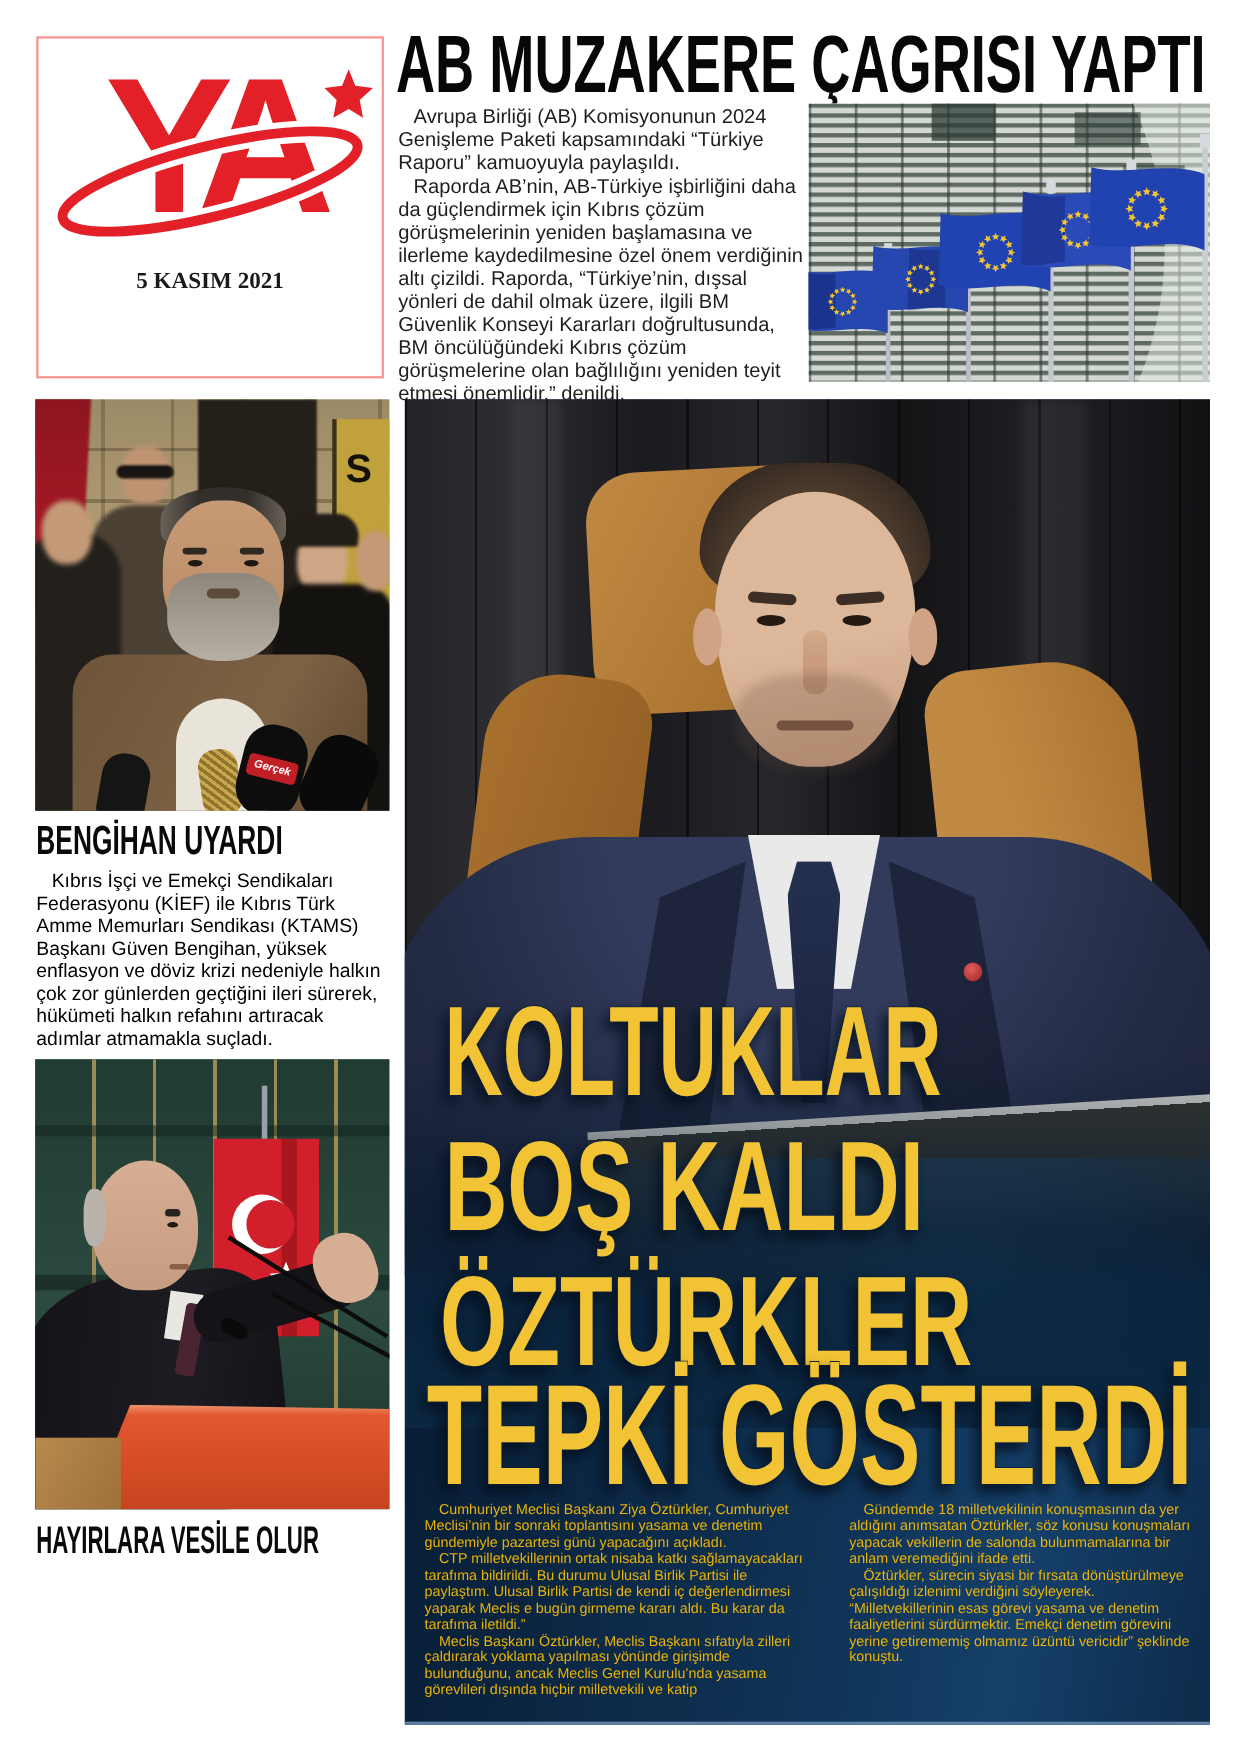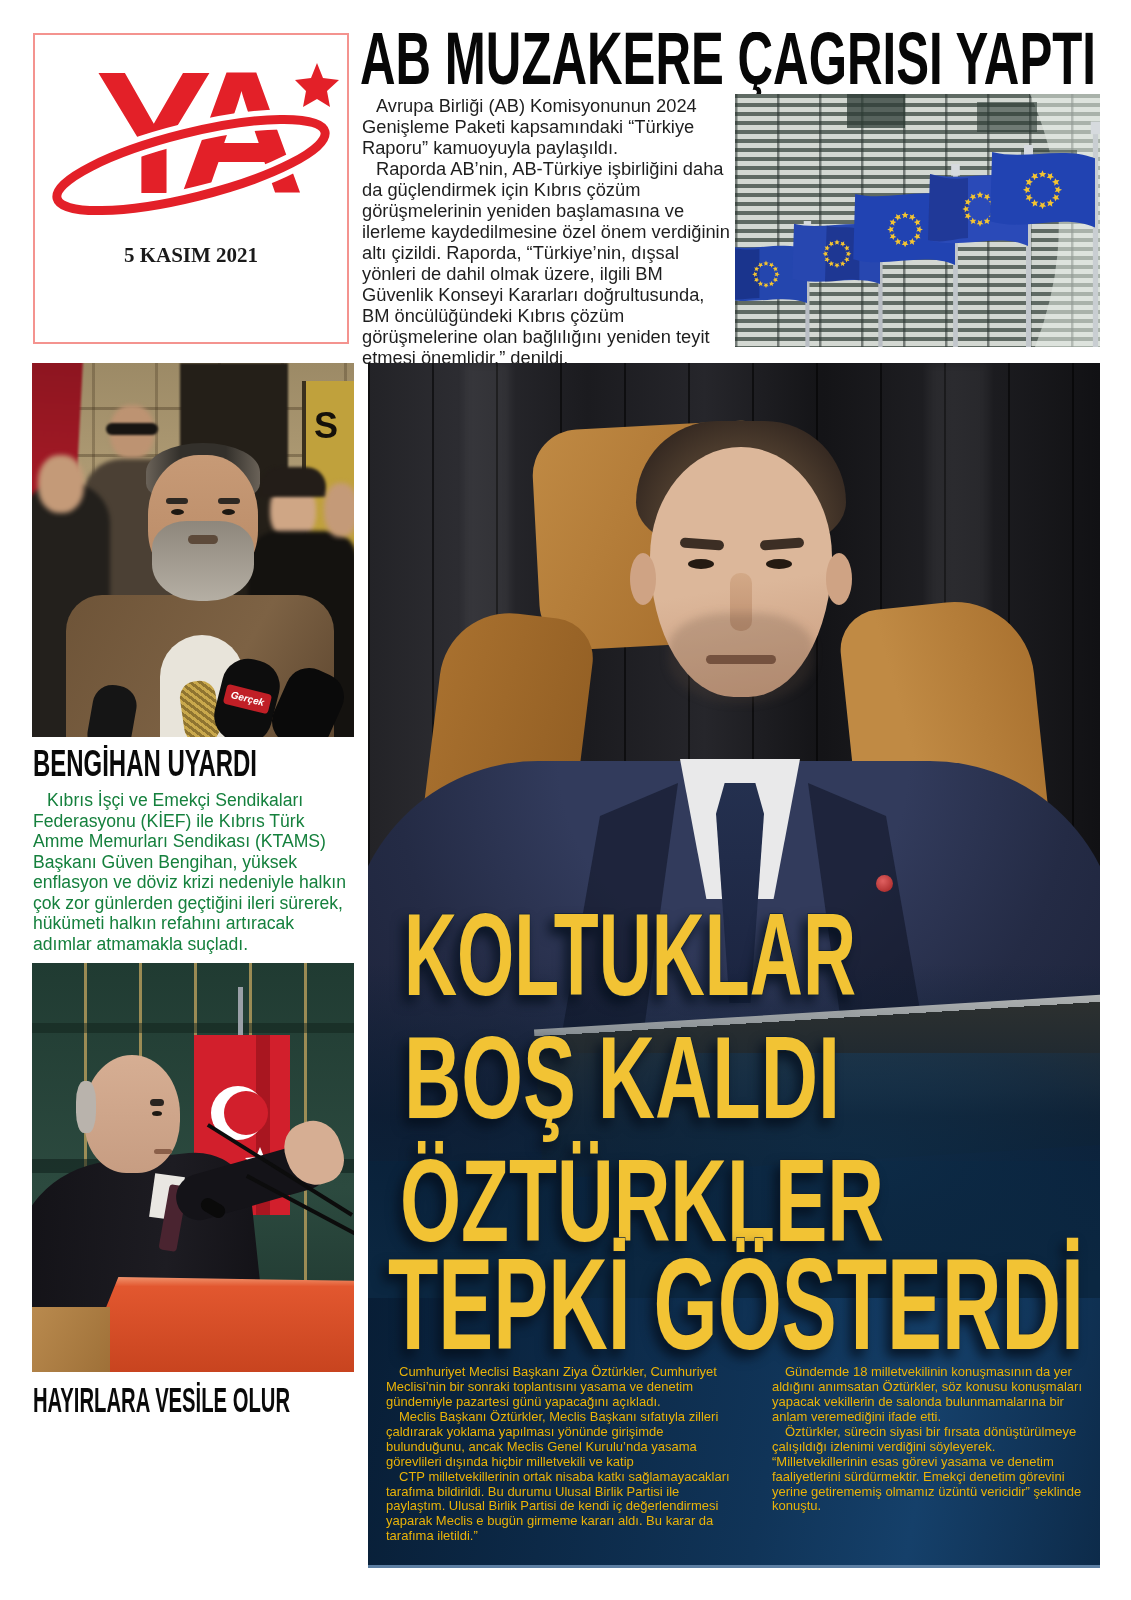--- a/index.html
+++ b/index.html
@@ -14,21 +14,21 @@
   .logo-date{font-family:"Liberation Serif",serif;font-weight:bold;font-size:21px;color:#1a1a1a;margin-top:16px;}
 
   
   svg text{font-family:"Liberation Sans",sans-serif;font-weight:bold;}
   .big-yellow text{fill:#f2c334;paint-order:stroke;stroke:#0e2238;stroke-width:1.5px;}
   .big-yellow{filter:drop-shadow(-5px 7px 6px rgba(4,14,28,0.85));}
 
   
   .top-article{left:362px;top:95px;width:370px;color:#1e1e1e;font-size:18.3px;line-height:1.15;}
   .top-article p,.side-article p{margin:0;text-indent:14px;}
-  .side-article{color:#15803d;font-size:17.6px;line-height:1.17;}
+  .side-article{color:#000000;font-size:17.6px;line-height:1.17;}
 
   
   .photo{overflow:hidden;}
   .photo1{left:32px;top:363px;width:322px;height:374px;background:linear-gradient(180deg,#9c8a66,#b4a078 40%,#86755a);}
   .ph1-joints{inset:0;background:
       repeating-linear-gradient(180deg,transparent 0 44px,rgba(60,45,25,.35) 44px 47px),
       repeating-linear-gradient(90deg,transparent 0 60px,rgba(60,45,25,.28) 60px 63px);}
   .photo2{left:32px;top:963px;width:322px;height:409px;background:#26443a;}
   .ph2-wall{inset:0;background:
       repeating-linear-gradient(90deg,transparent 0 52px,rgba(195,165,95,.75) 52px 55px),
@@ -275,22 +275,22 @@
     </svg>
     <svg class="sh big-yellow" style="left:24px;top:768px;" width="700" height="135">
       <text x="8" y="110" font-size="116" textLength="484" lengthAdjust="spacingAndGlyphs">ÖZTÜRKLER</text>
     </svg>
     <svg class="sh big-yellow" style="left:12px;top:862px;" width="716" height="150">
       <text x="8" y="124" font-size="130" textLength="696" lengthAdjust="spacingAndGlyphs">TEPKİ GÖSTERDİ</text>
     </svg>
 
     <div class="sh cols col-left">
       <p>Cumhuriyet Meclisi Başkanı Ziya Öztürkler, Cumhuriyet Meclisi’nin bir sonraki toplantısını yasama ve denetim gündemiyle pazartesi günü yapacağını açıkladı.</p>
+      <p>CTP milletvekillerinin ortak nisaba katkı sağlamayacakları tarafıma bildirildi. Bu durumu Ulusal Birlik Partisi ile paylaştım. Ulusal Birlik Partisi de kendi iç değerlendirmesi yaparak Meclis e bugün girmeme kararı aldı. Bu karar da tarafıma iletildi.”</p>
       <p>Meclis Başkanı Öztürkler, Meclis Başkanı sıfatıyla zilleri çaldırarak yoklama yapılması yönünde girişimde bulunduğunu, ancak Meclis Genel Kurulu’nda yasama görevlileri dışında hiçbir milletvekili ve katip</p>
-      <p>CTP milletvekillerinin ortak nisaba katkı sağlamayacakları tarafıma bildirildi. Bu durumu Ulusal Birlik Partisi ile paylaştım. Ulusal Birlik Partisi de kendi iç değerlendirmesi yaparak Meclis e bugün girmeme kararı aldı. Bu karar da tarafıma iletildi.”</p>
     </div>
     <div class="sh cols col-right">
       <p>Gündemde 18 milletvekilinin konuşmasının da yer aldığını anımsatan Öztürkler, söz konusu konuşmaları yapacak vekillerin de salonda bulunmamalarına bir anlam veremediğini ifade etti.</p>
       <p>Öztürkler, sürecin siyasi bir fırsata dönüştürülmeye çalışıldığı izlenimi verdiğini söyleyerek. “Milletvekillerinin esas görevi yasama ve denetim faaliyetlerini sürdürmektir. Emekçi denetim görevini yerine getirememiş olmamız üzüntü vericidir” şeklinde konuştu.</p>
     </div>
   </div>
 
 </div>
 
 </body></html>

